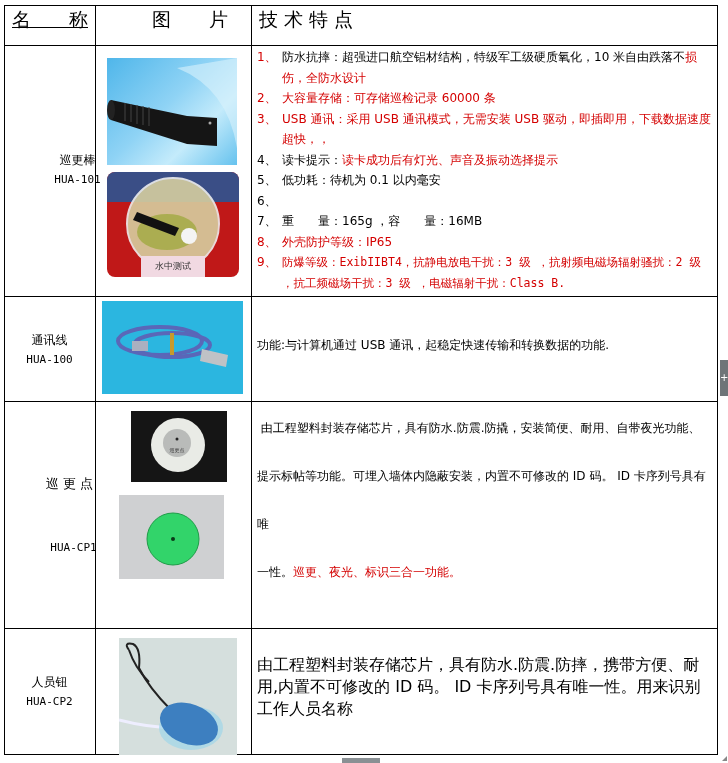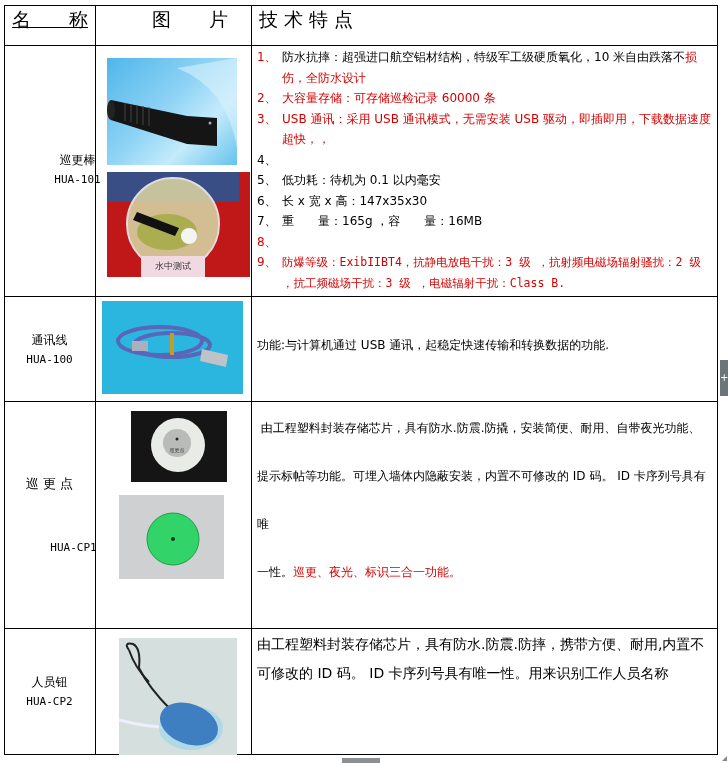--- a/index.html
+++ b/index.html
@@ -50,21 +50,21 @@
     <g stroke="#444" stroke-width="1">
       <line x1="18" y1="45" x2="18" y2="63"></line>
         <line x1="24" y1="46" x2="24" y2="64"></line>
       <line x1="30" y1="47" x2="30" y2="66"></line>
         <line x1="36" y1="48" x2="36" y2="67"></line>
       <line x1="42" y1="49" x2="42" y2="68"></line>
     </g>
     <circle cx="103" cy="65" r="1.5" fill="#aaa"></circle>
   </svg>
 </div>
-<div class="pic" style="left:107px;top:172px;width:143px;height:105px;background:#c01818;">
+<div class="pic" style="left:107px;top:172px;width:132px;height:105px;background:#c01818;border-radius:8px;">
   <svg width="132" height="105">
     <rect x="0" y="0" width="132" height="30" fill="#3a4e86"></rect>
     <circle cx="66" cy="52" r="46" fill="#d6cfa0" stroke="#eee" stroke-width="2" opacity="0.9"></circle>
     <ellipse cx="60" cy="60" rx="30" ry="18" fill="#9aa636" opacity="0.7"></ellipse>
     <polygon points="30,40 72,56 68,64 26,48" fill="#111"></polygon>
     <circle cx="82" cy="64" r="8" fill="#f4f4f4"></circle>
     <rect x="34" y="84" width="64" height="21" fill="#f1d9e2"></rect>
   </svg>
   <div style="position:absolute;left:34px;top:88px;width:64px;text-align:center;font-size:9px;color:#333;">水中测试</div>
 </div>
@@ -77,35 +77,36 @@
   <div class="item red">
     <span class="num">2、</span>
     <span>大容量存储：可存储巡检记录 60000 条</span>
   </div>
   <div class="item red">
     <span class="num">3、</span>
     <span>USB 通讯：采用 USB 通讯模式，无需安装 USB 驱动，即插即用，下载数据速度超快，，</span>
   </div>
   <div class="item">
     <span class="num">4、</span>
+    <span><span>读卡提示：</span><span class="red">读卡成功后有灯光、声音及振动选择提示</span></span>
   </div>
   <div class="item">
     <span class="num">5、</span>
     <span>低功耗：待机为 0.1 以内毫安</span>
   </div>
   <div class="item">
     <span class="num">6、</span>
-    <span>长 x 宽 x 高：147x35x30</span>
   </div>
   <div class="item">
     <span class="num">7、</span>
     <span style="white-space:pre">重　　量：165g ，容　　量：16MB</span>
   </div>
   <div class="item red">
     <span class="num">8、</span>
+    <span>外壳防护等级：IP65</span>
   </div>
   <div class="item red">
     <span class="num">9、</span>
     <span class="mono" style="font-size:11.5px;">防爆等级：ExibIIBT4，抗静电放电干扰：3 级 ，抗射频电磁场辐射骚扰：2 级 ，抗工频磁场干扰：3 级 ，电磁辐射干扰：Class B.</span>
   </div>
 </div>
 
 <div class="name" style="left:4px;top:330px;">
   <div>通讯线</div>
   <div class="model">HUA-100</div>
@@ -116,21 +117,21 @@
       <ellipse cx="58" cy="40" rx="42" ry="14"></ellipse>
       <ellipse cx="70" cy="44" rx="38" ry="12"></ellipse>
     </g>
     <rect x="30" y="40" width="16" height="10" fill="#aab0c0"></rect>
     <rect x="68" y="32" width="4" height="22" fill="#c69a2c"></rect>
     <polygon points="100,48 126,54 124,66 98,60" fill="#bfc2c6"></polygon>
   </svg>
 </div>
 <div class="feat" style="top:337px;font-size:12px;">功能:与计算机通过 USB 通讯，起稳定快速传输和转换数据的功能.</div>
 
-<div class="name" style="left:4px;top:474px;font-size:13px;">巡 更 点</div>
+<div class="name" style="left:4px;top:474px;font-size:13px;padding-left:20px;">巡 更 点</div>
 <div class="name model" style="left:4px;top:538px;padding-left:24px;">HUA-CP1</div>
 <div class="pic" style="left:131px;top:411px;width:96px;height:71px;background:#151515;">
   <svg width="96" height="71">
     <circle cx="47" cy="34" r="27" fill="#e9ebe6"></circle>
     <circle cx="46" cy="32" r="14" fill="#b9bbb9"></circle>
     <circle cx="46" cy="28" r="1.5" fill="#222"></circle>
   </svg>
   <div style="position:absolute;left:32px;top:36px;width:28px;text-align:center;font-size:5px;color:#333;">巡更点</div>
 </div>
 <div class="pic" style="left:119px;top:495px;width:105px;height:84px;background:#cfd0d2;">
@@ -151,17 +152,17 @@
 </div>
 <div class="pic" style="left:119px;top:638px;width:118px;height:117px;background:#d5dfdd;">
   <svg width="118" height="117">
     <path d="M10 12 Q4 4 14 6 Q22 10 20 30 Q30 50 52 72" fill="none" stroke="#222" stroke-width="2"></path>
     <path d="M10 12 Q16 30 30 44" fill="none" stroke="#222" stroke-width="2"></path>
     <path d="M0 82 Q30 90 60 90" fill="none" stroke="#eef" stroke-width="3"></path>
     <ellipse cx="72" cy="90" rx="32" ry="22" fill="#9fd6e8" opacity="0.7"></ellipse>
     <ellipse cx="70" cy="86" rx="30" ry="20" fill="#3d7fc0" transform="rotate(20 70 86)"></ellipse>
   </svg>
 </div>
-<div class="feat" style="top:630px;font-size:14px;line-height:29px;">由工程塑料封装存储芯片，具有防水.防震.防摔，携带方便、耐用,内置不可修改的 ID 码。 ID 卡序列号具有唯一性。用来识别工作人员名称</div>
+<div class="feat" style="top:654px;font-size:16px;line-height:22px;">由工程塑料封装存储芯片，具有防水.防震.防摔，携带方便、耐用,内置不可修改的 ID 码。 ID 卡序列号具有唯一性。用来识别工作人员名称</div>
 
 <div class="scroll-tab">+</div>
 <div class="bottom-tab"></div>
 <div class="corner"></div>
 
 </body></html>

